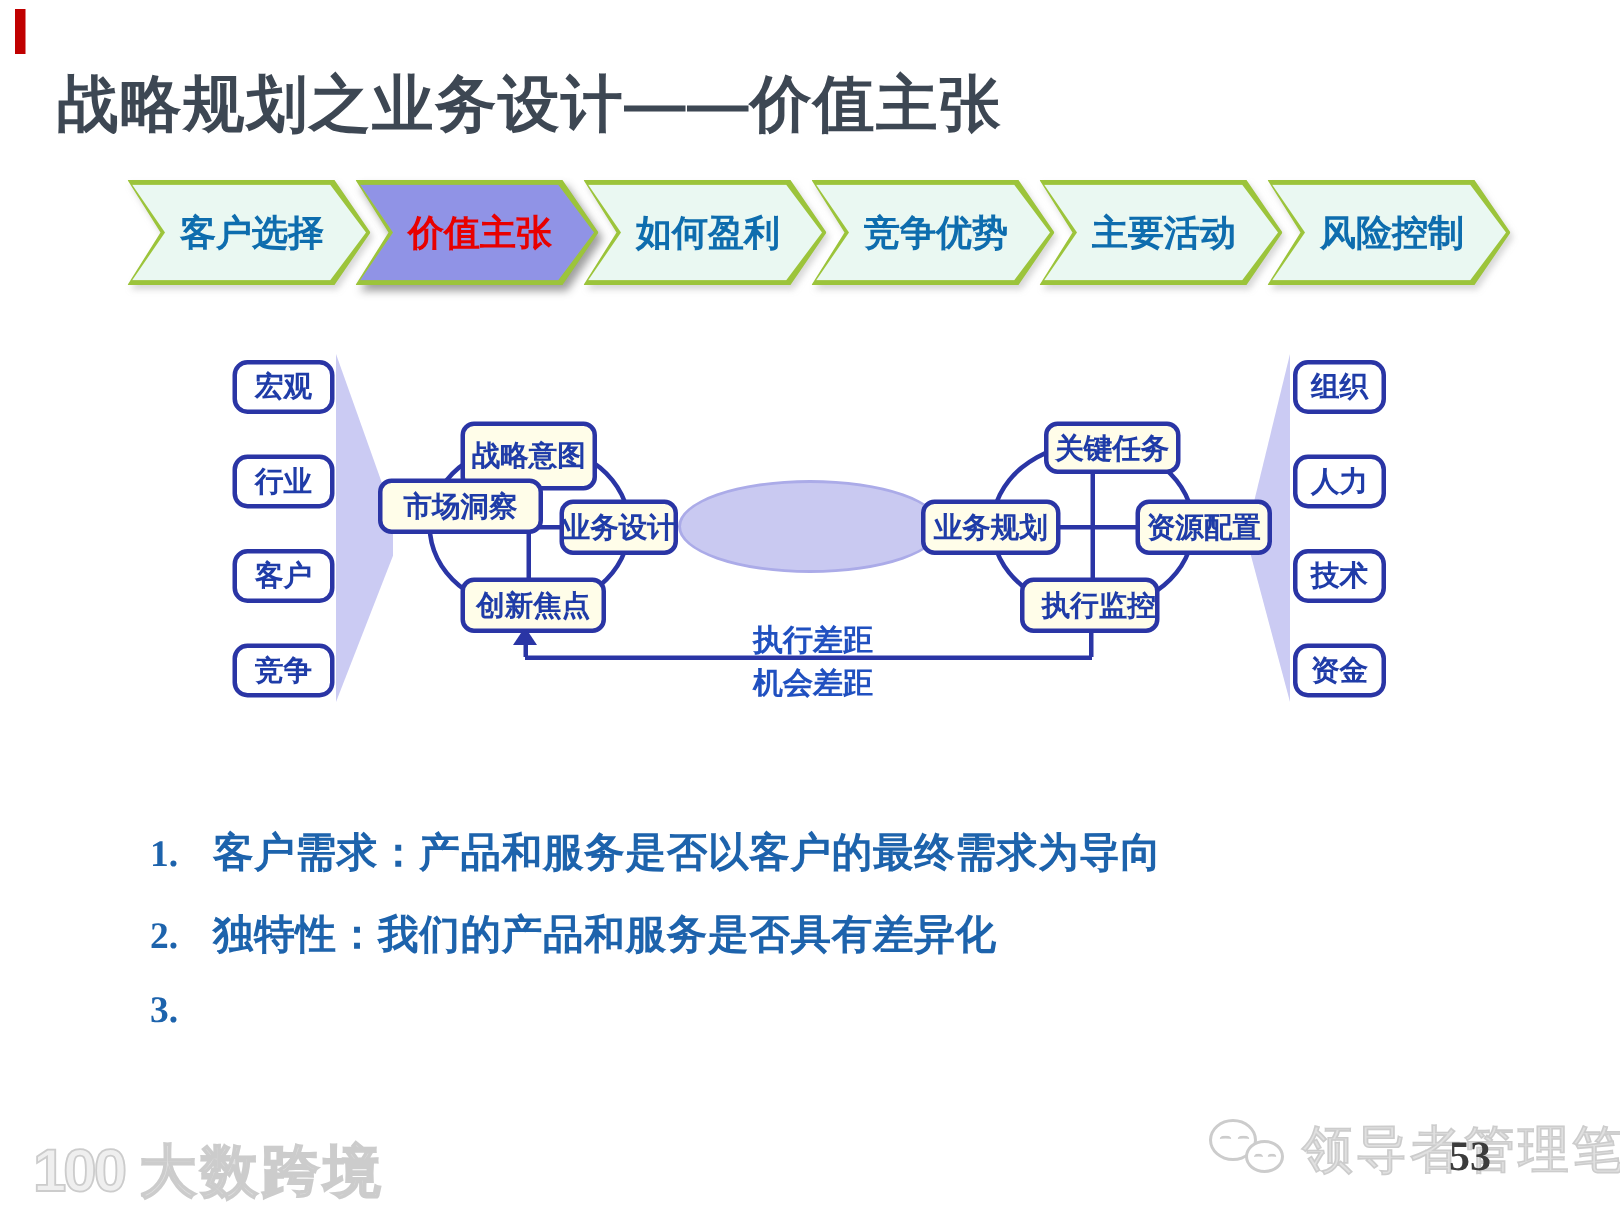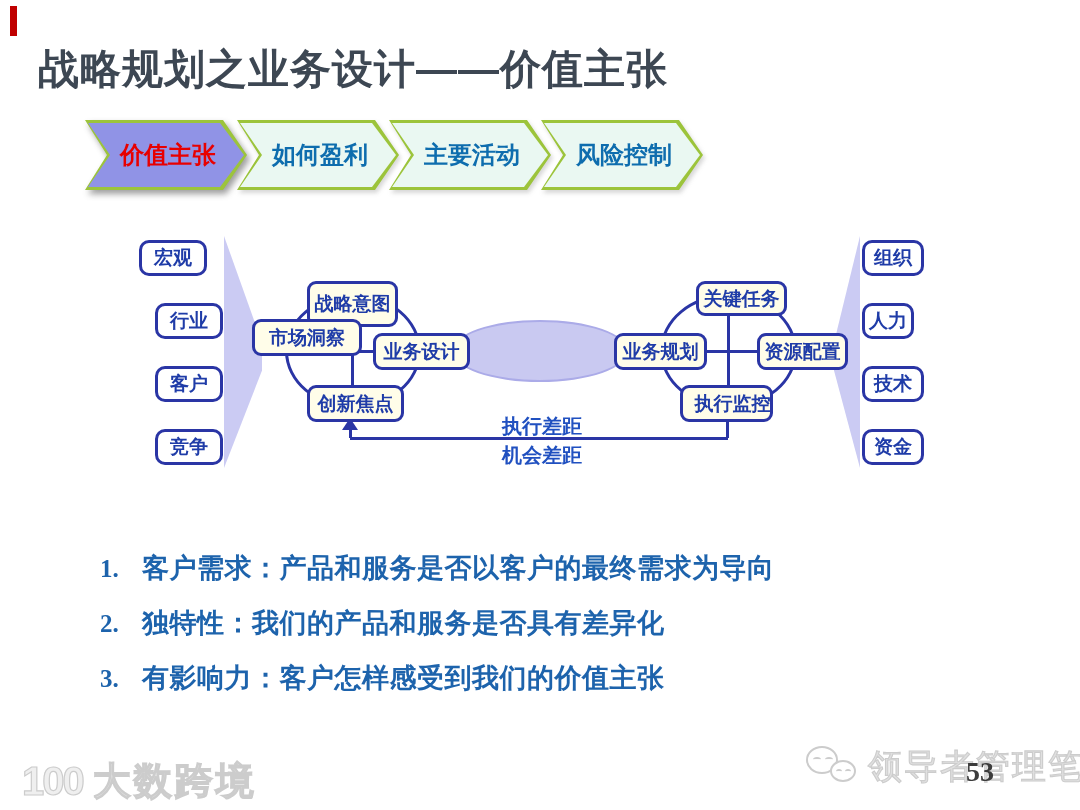--- a/index.html
+++ b/index.html
@@ -83,29 +83,39 @@
 </style>
 </head>
 <body>
 
 <div id="page">
 
   <div class="red-bar"></div>
   <div class="page-title">战略规划之业务设计——价值主张</div>
 
   <div class="tabs">
+    <div class="tab">
+      <div class="tab-shape"></div>
+      <div class="tab-fill"></div>
+      <div class="tab-label">客户选择</div>
+    </div>
     <div class="tab active">
       <div class="tab-shape"></div>
       <div class="tab-fill"></div>
       <div class="tab-label">价值主张</div>
     </div>
     <div class="tab">
       <div class="tab-shape"></div>
       <div class="tab-fill"></div>
       <div class="tab-label">如何盈利</div>
+    </div>
+    <div class="tab">
+      <div class="tab-shape"></div>
+      <div class="tab-fill"></div>
+      <div class="tab-label">竞争优势</div>
     </div>
     <div class="tab">
       <div class="tab-shape"></div>
       <div class="tab-fill"></div>
       <div class="tab-label">主要活动</div>
     </div>
     <div class="tab">
       <div class="tab-shape"></div>
       <div class="tab-fill"></div>
       <div class="tab-label">风险控制</div>
@@ -125,33 +135,33 @@
     <div class="dline" style="left:351px; top:68px; width:3px; height:106px;"></div>
     <div class="dline" style="left:290px; top:120px; width:130px; height:3px;"></div>
     <div class="dline" style="left:727px; top:68px; width:3px; height:106px;"></div>
     <div class="dline" style="left:663px; top:120px; width:136px; height:3px;"></div>
 
     <div class="dline" style="left:350px; top:207px; width:378px; height:3px;"></div>
     <div class="dline" style="left:726px; top:190px; width:3px; height:18px;"></div>
     <div class="dline" style="left:349px; top:199px; width:3px; height:9px;"></div>
     <div class="arrow-up"></div>
 
-    <div class="side-box" style="left:139px; top:10px;">宏观</div>
+    <div class="side-box" style="left:155px; top:10px;">宏观</div>
     <div class="side-box" style="left:155px; top:73px;text-align:center;">行业</div>
     <div class="side-box" style="left:155px; top:136px;">客户</div>
     <div class="side-box" style="left:155px; top:199px;">竞争</div>
 
     <div class="side-box" style="left:862px; top:10px; width:62px;">组织</div>
-    <div class="side-box" style="left:862px; top:73px; width:52px;">人力</div>
+    <div class="side-box" style="left:862px; top:73px; width:62px;">人力</div>
     <div class="side-box" style="left:862px; top:136px; width:62px;">技术</div>
     <div class="side-box" style="left:862px; top:199px; width:62px;">资金</div>
 
     <div class="node" style="left:307px; top:51px;  width:91px; height:46px;text-align:center;">战略意图</div>
     <div class="node" style="left:239px; top:89px; width:110px; height:37px;margin-left:13px;">市场洞察</div>
-    <div class="node" style="left:373px; top:103px; width:97px; height:37px;">业务设计</div>
+    <div class="node" style="left:373px; top:103px; width:79px; height:37px;">业务设计</div>
     <div class="node" style="left:307px; top:155px; width:97px; height:37px;">创新焦点</div>
 
 
     <div class="node" style="left:696px; top:51px;  width:91px; height:35px;">关键任务</div>
     <div class="node" style="left:614px; top:103px; width:93px; height:37px;">业务规划</div>
     <div class="node" style="left:757px; top:103px; width:91px; height:37px;">资源配置</div>
     <div class="node" style="left:680px; top:155px; width:93px; height:37px;padding-left:12px;">执行监控</div>
 
     <div class="gap-label" style="left:494px; top:183px;">执行差距</div>
     <div class="gap-label" style="left:494px; top:212px;">机会差距</div>
@@ -161,21 +171,20 @@
     <div class="vp-item">
       <span class="vp-num">1.</span>
       <span class="vp-text">客户需求：产品和服务是否以客户的最终需求为导向</span>
     </div>
     <div class="vp-item">
       <span class="vp-num">2.</span>
       <span class="vp-text">独特性：我们的产品和服务是否具有差异化</span>
     </div>
     <div class="vp-item">
       <span class="vp-num">3.</span>
-      <span class="vp-text">有影响力：客户怎样感受到我们的价值主张</span>
     </div>
   </div>
 
   <div class="wm-left">
     <span class="wm-logo">100</span>
     <span class="wm-brand">大数跨境</span>
   </div>
 
   <div class="wm-right">
     <span class="wm-icon">

